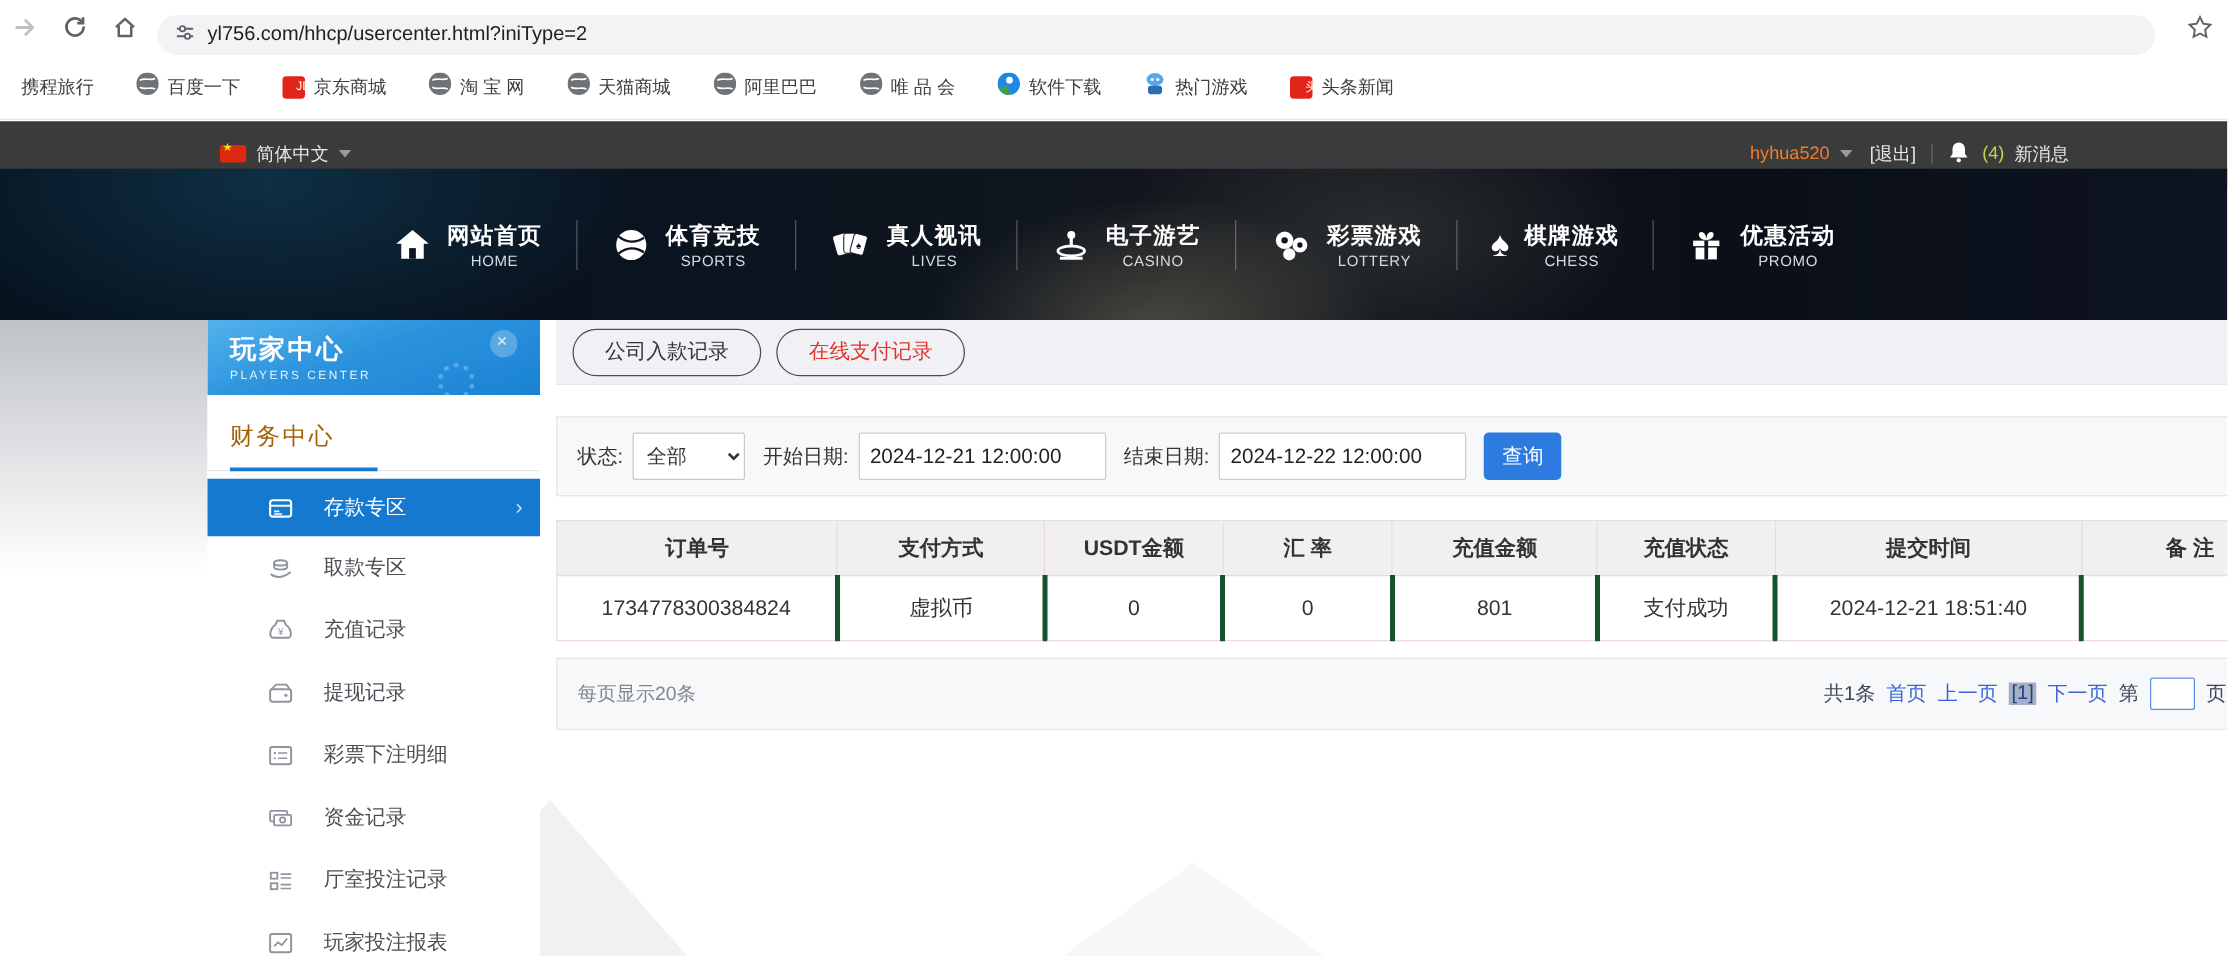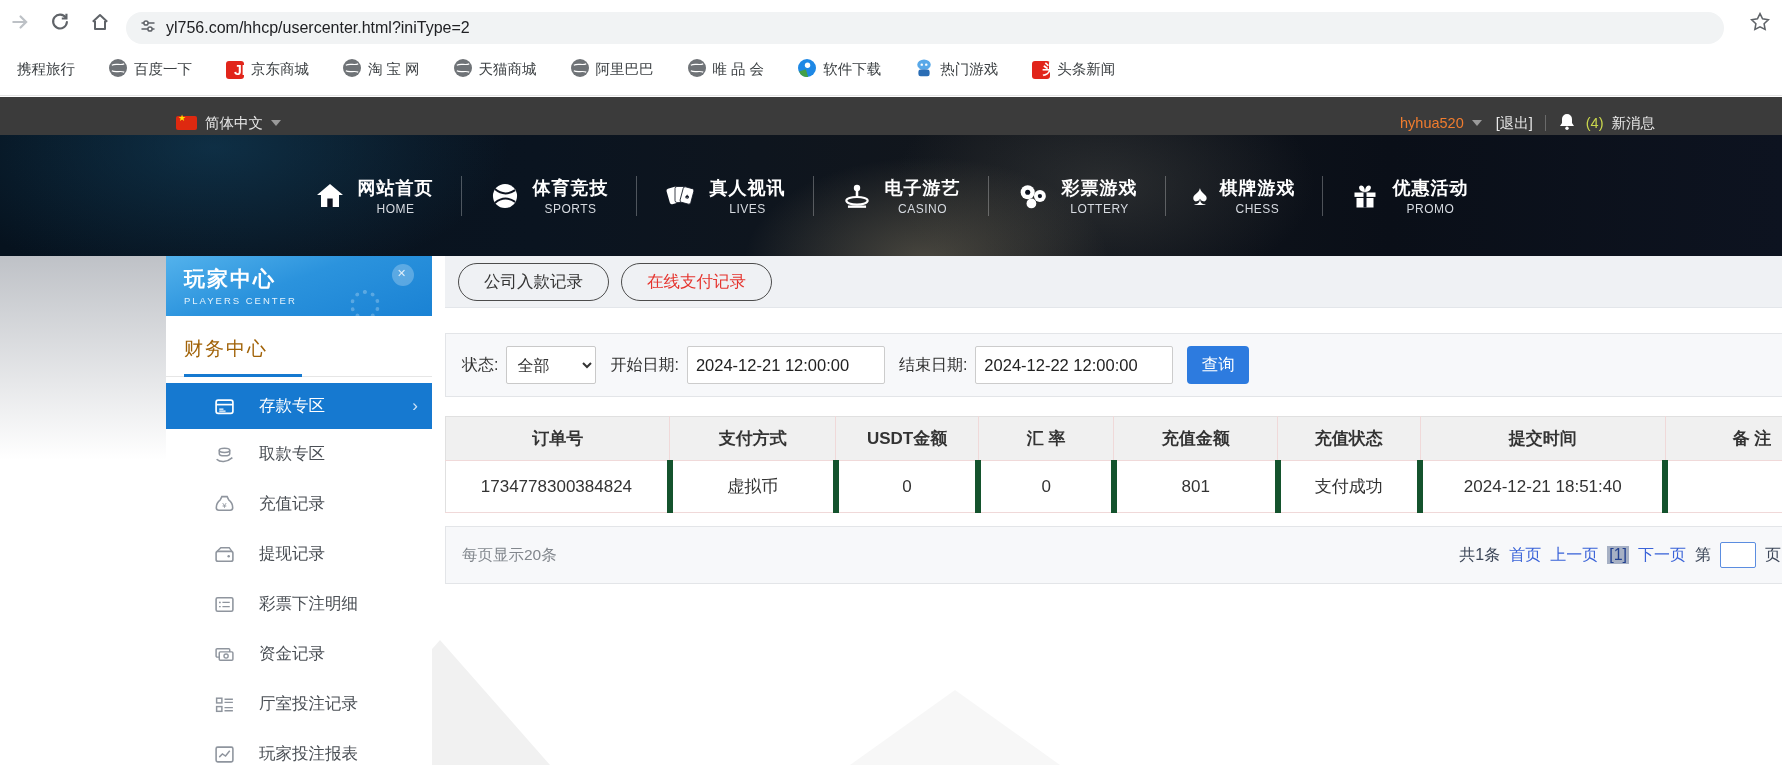--- a/index.html
+++ b/index.html
@@ -10,21 +10,21 @@
   .browser-bar{position:absolute;left:0;top:0;width:100%;height:44px;background:#fff;display:flex;align-items:center;}
   .nav-ic{width:40px;height:34px;display:flex;align-items:center;justify-content:center;cursor:pointer;}
   .url-pill{flex:1;height:32px;margin:12px 14px 0 6px;background:#f1f3f4;border-radius:16px;display:flex;align-items:center;padding:0 14px;}
   .url-text{font-size:16px;color:#202124;margin-left:10px;}
   .star-wrap{width:44px;display:flex;justify-content:center;}
 
   
   .bookmarks-bar{position:absolute;left:0;top:44px;width:100%;height:52px;background:#fff;border-bottom:1px solid #e4e4e4;display:flex;align-items:center;padding-left:10px;}
   .bm{display:flex;align-items:center;margin-right:34px;cursor:pointer;}
   .bm-label{font-size:14.5px;color:#3c4043;margin-left:7px;white-space:nowrap;}
-  .bm-badge{display:inline-flex;width:18px;height:18px;border-radius:3px;color:#fff;font-size:14px;font-weight:bold;align-items:center;justify-content:center;padding-left:16px;}
+  .bm-badge{display:inline-flex;width:18px;height:18px;border-radius:3px;color:#fff;font-size:10px;font-weight:normal;align-items:center;justify-content:center;padding-left:16px;}
 
   
   .user-bar{position:absolute;left:0;top:97px;width:100%;height:52px;background:#3b3b3b;display:flex;align-items:center;padding:0 127px 0 176px;color:#e8e8e8;font-size:14.5px;}
   .flag{width:21px;height:14px;background:#de2910;border-radius:2px;position:relative;margin-right:8px;}
   .flag:after{content:"★";position:absolute;left:2px;top:-3px;color:#ffde00;font-size:9px;}
   .caret{width:0;height:0;border-left:5px solid transparent;border-right:5px solid transparent;border-top:6px solid #9a9a9a;margin-left:8px;}
   .ub-spacer{flex:1;}
   .username{color:#f07c2e;cursor:pointer;}
   .ub-sep{width:1px;height:16px;background:#6a6a6a;margin:0 12px;}
   .msg-count{color:#c9d64d;margin-left:10px;}
@@ -76,21 +76,21 @@
   .tab-pill.active{color:#e5342e;}
 
   .filter-panel{margin-top:25px;height:64px;background:#f7f8fa;border:1px solid #e3e5e8;display:flex;align-items:center;padding-left:16px;font-size:16px;color:#333;}
   .f-label{margin-right:8px;white-space:nowrap;}
   .f-select{width:90px;height:38px;font-size:16px;color:#333;border:1px solid #c9c9c9;background:#fff;border-radius:2px;margin-right:14px;padding-left:6px;}
   .f-input{width:198px;height:38px;font-size:16.5px;color:#222;border:1px solid #ccc;background:#fff;border-radius:2px;padding:0 8px;margin-right:14px;}
   .f-btn{width:62px;height:38px;background:#2d7bdf;color:#fff;font-size:16.5px;border:none;border-radius:4px;cursor:pointer;}
 
   .data-table{margin-top:19px;width:100%;border-collapse:collapse;border:1px solid #e0e0e0;background:#fff;}
   .data-table th{height:44px;background:#f0f0f0;font-size:17px;font-weight:bold;color:#333;border-right:1px solid #f0d9d9;border-bottom:1px solid #f0d9d9;}
-  .data-table td{height:52px;font-size:17px;color:#333;text-align:center;border-right:6px solid #14532d;border-bottom:1px solid #f0d9d9;background:#fff;}
+  .data-table td{height:52px;font-size:17px;color:#333;text-align:center;border-right:4px solid #14532d;border-bottom:1px solid #f0d9d9;background:#fff;}
   .data-table th:last-child,.data-table td:last-child{border-right:none;}
   .td-order{font-size:18px;}
 
   .pager{margin-top:13px;height:58px;background:#f7f8fa;border:1px solid #e3e5e8;display:flex;align-items:center;padding:0 16px;font-size:15.5px;}
   .pager-left{color:#82878d;}
   .pager-right{margin-left:auto;display:flex;align-items:center;gap:9px;font-size:16px;color:#3c4658;}
   .pg-link{color:#3a63d8;cursor:pointer;}
   .pg-cur{background:#a6b0c4;color:#22408f;padding:0 2px;cursor:default;}
   .pg-input{width:36px;height:26px;border:1px solid #5b8de0;border-radius:2px;background:#fff;}
 </style>

